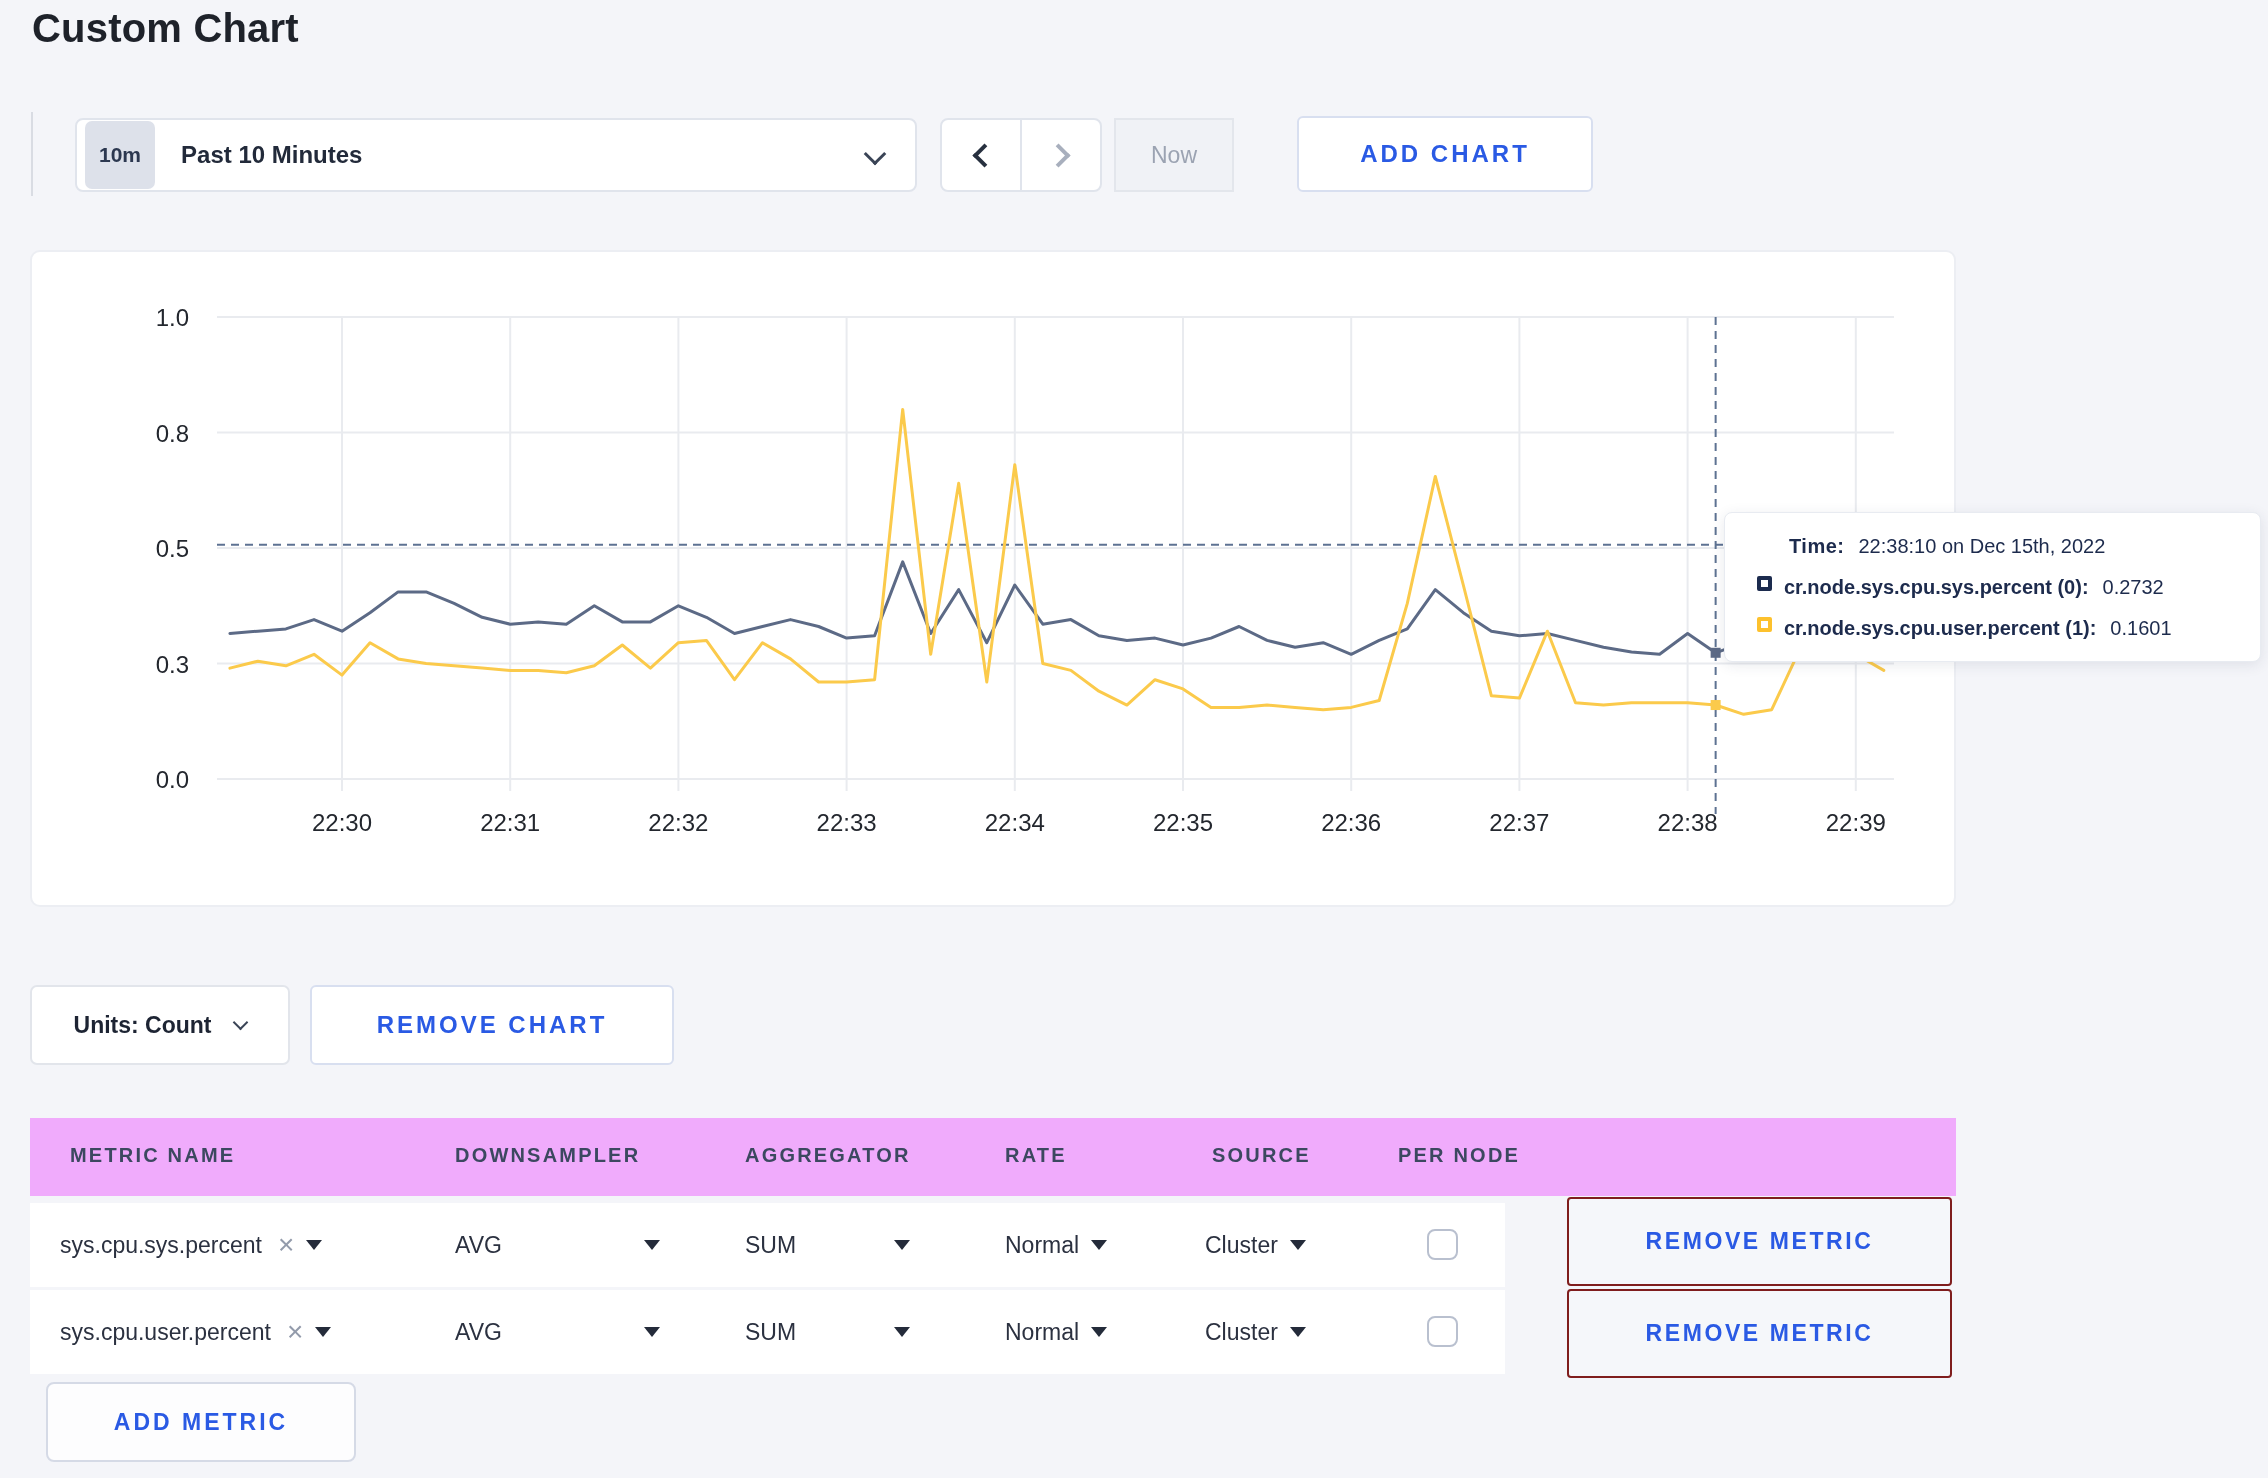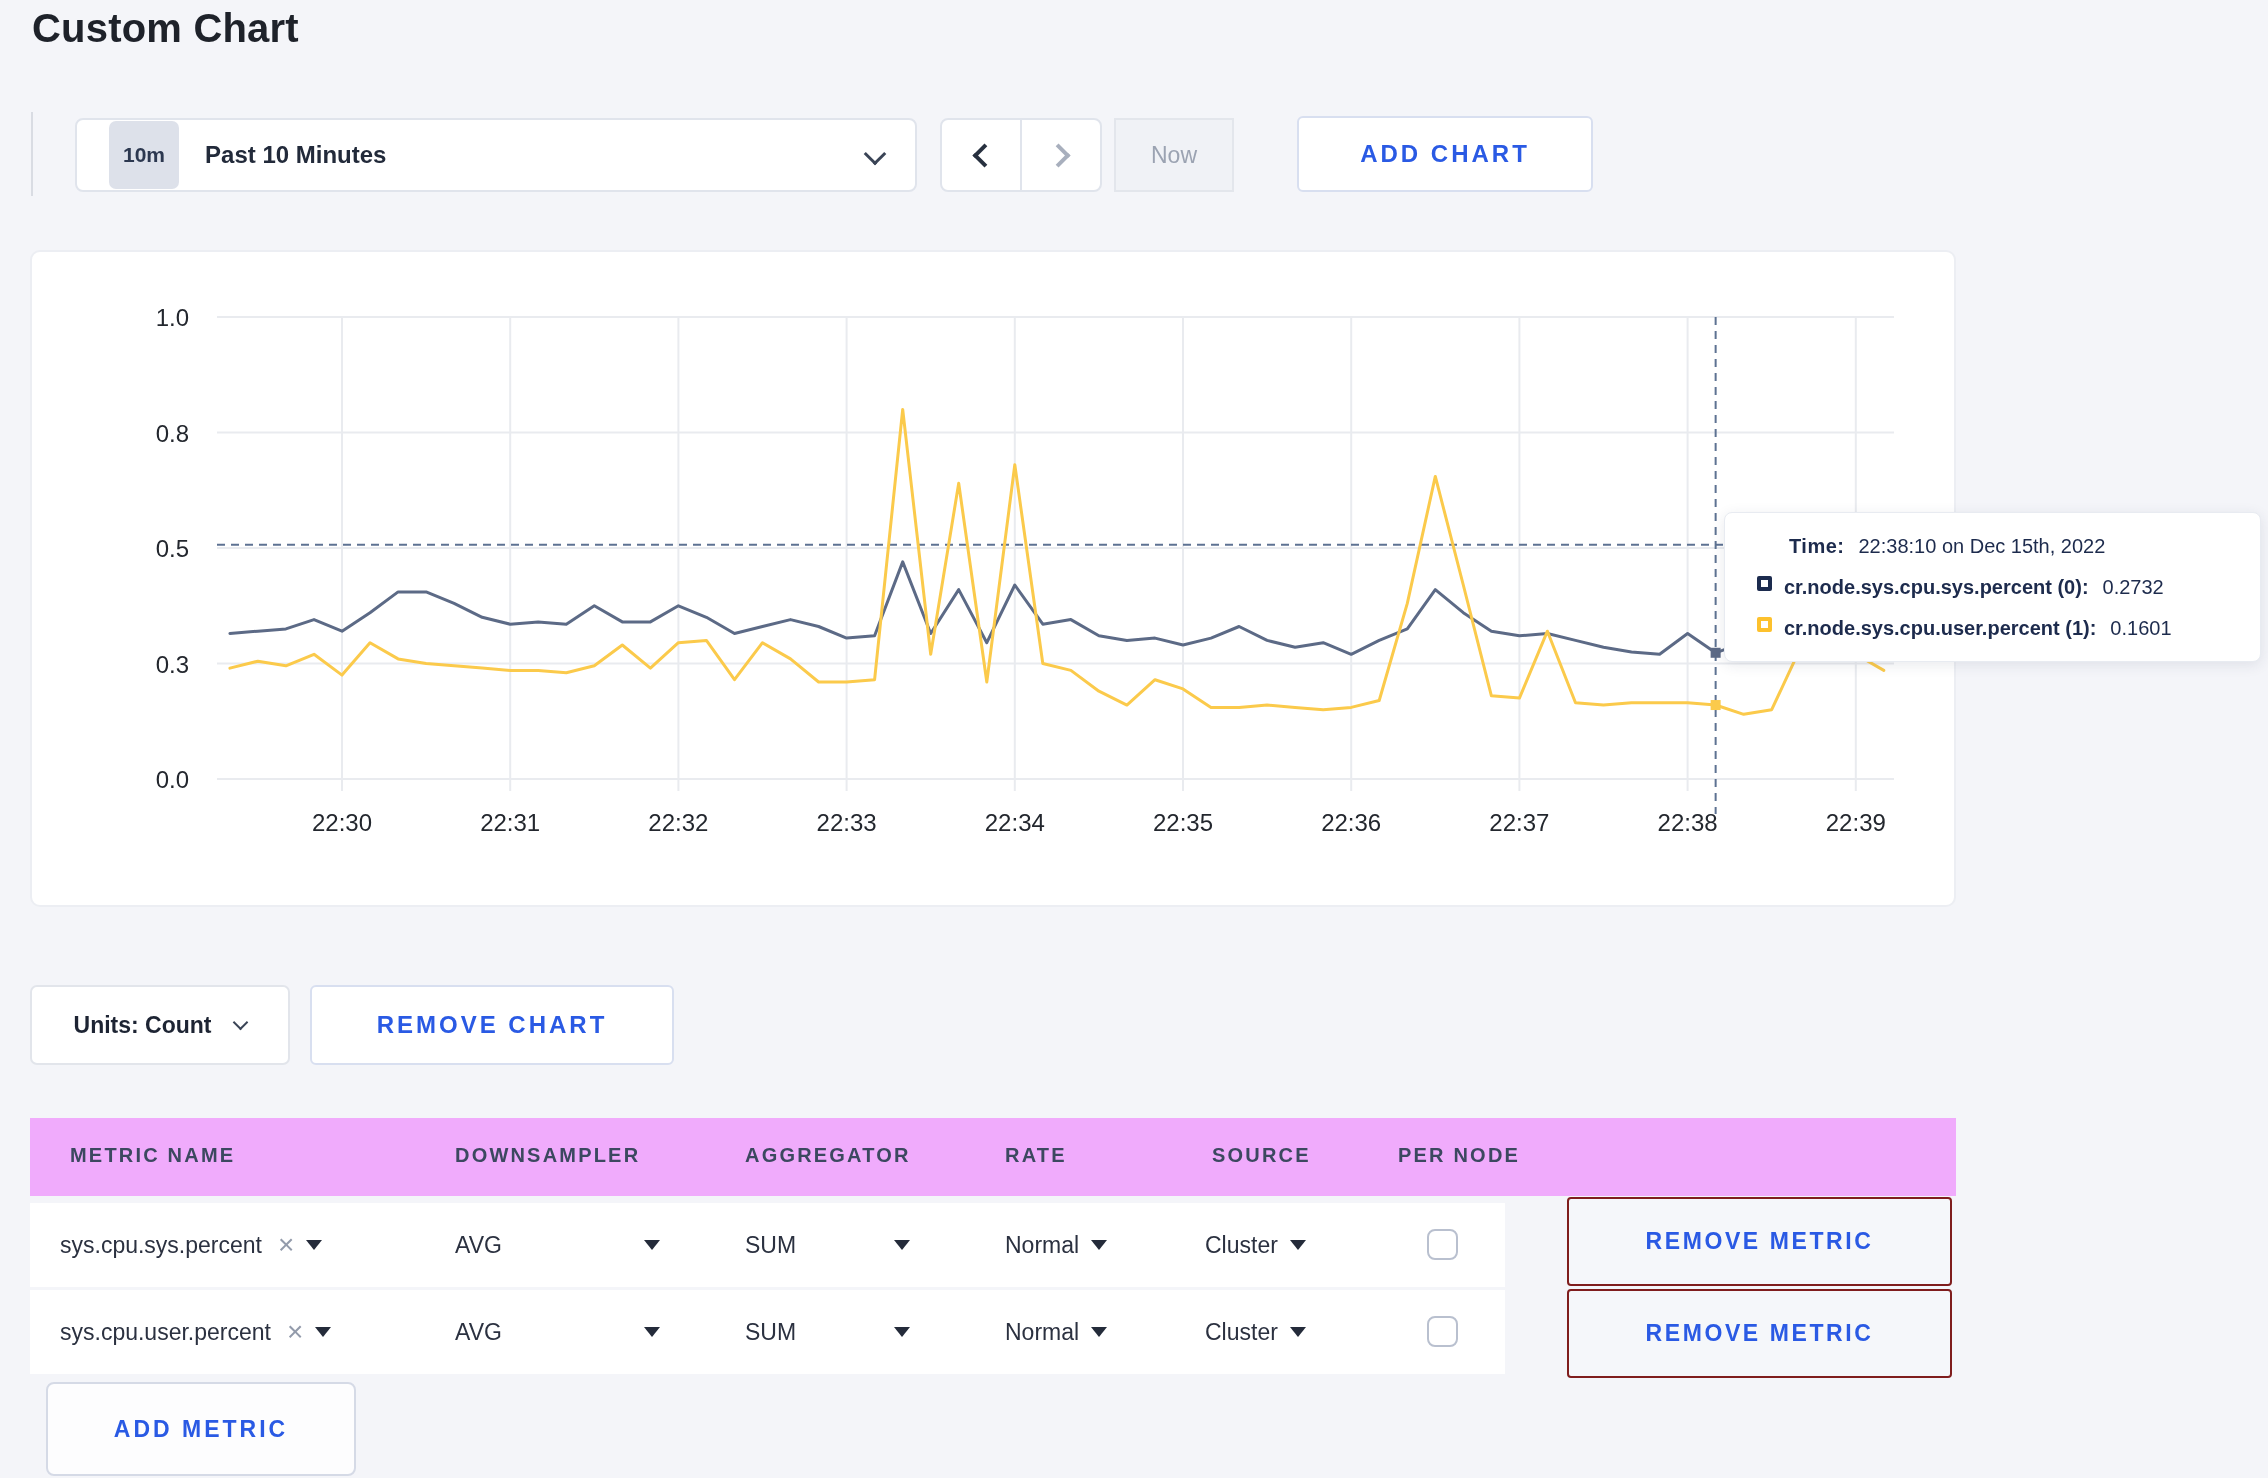--- a/index.html
+++ b/index.html
@@ -5,21 +5,21 @@
   * { margin:0; padding:0; box-sizing:border-box; }
   html,body { width:2268px; height:1478px; overflow:hidden; }
   body { font-family:"Liberation Sans", sans-serif; background:#f4f5f9; position:relative; }
   #app { position:absolute; inset:0; }
 
   .page-title { position:absolute; left:32px; top:6px; font-size:40px; font-weight:600; color:#1e222a; letter-spacing:0.2px; }
 
   
   .tb-divider { position:absolute; left:31px; top:112px; width:2px; height:84px; background:#d9dce3; }
   .time-dd { position:absolute; left:75px; top:118px; width:842px; height:74px; background:#fff; border:2px solid #e0e4ec; border-radius:8px; display:flex; align-items:center; cursor:pointer; }
-  .time-badge { margin-left:32px; background:#dde1ea; color:#2c3850; font-weight:bold; font-size:21px; padding:22px 14px; border-radius:7px; }
+  .time-badge { margin-left:8px; background:#dde1ea; color:#2c3850; font-weight:bold; font-size:21px; padding:22px 14px; border-radius:7px; }
   .time-label { margin-left:26px; font-size:24px; color:#222a3a; font-weight:600; }
   .chev { width:16px; height:16px; border-right:3px solid #3a4456; border-bottom:3px solid #3a4456; transform:rotate(45deg); }
   .time-dd .chev { position:absolute; right:32px; top:26px; }
 
   .arrow-group { position:absolute; left:940px; top:118px; width:162px; height:74px; display:flex; }
   .arrow-btn { width:81px; height:74px; background:#fff; border:2px solid #e0e4ec; display:flex; align-items:center; justify-content:center; cursor:pointer; }
   .arrow-btn.prev { border-radius:8px 0 0 8px; border-right-width:1px; }
   .arrow-btn.next { border-radius:0 8px 8px 0; border-left-width:1px; }
   .chevล { width:17px; height:17px; border-left:4px solid #27303f; border-bottom:4px solid #27303f; transform:rotate(45deg); margin-left:6px; }
   .chevร { width:17px; height:17px; border-right:4px solid #a8afbd; border-bottom:4px solid #a8afbd; transform:rotate(-45deg); margin-right:6px; }
@@ -48,21 +48,21 @@
 
   
   .tbl-head { position:absolute; left:30px; top:1118px; width:1926px; height:78px; background:#f0abfc; }
   .th { position:absolute; top:26px; font-size:20px; font-weight:bold; color:#3c4860; letter-spacing:2.2px; }
   .metric-row { position:absolute; left:30px; width:1475px; height:84px; background:#fff; }
   .cell { position:absolute; top:0; height:100%; display:flex; align-items:center; font-size:23px; color:#2b3140; }
   .caret { width:0; height:0; border-left:8px solid transparent; border-right:8px solid transparent; border-top:10px solid #242b3a; display:inline-block; }
   .x-icon { color:#939bab; font-size:28px; margin:0 12px 0 16px; cursor:pointer; }
   .checkbox { position:absolute; left:1397px; top:26px; width:31px; height:31px; background:#fff; border:2.5px solid #b9c0cf; border-radius:8px; cursor:pointer; }
   .remove-metric { position:absolute; left:1567px; width:385px; height:89px; font-size:23px; letter-spacing:2.6px; background:#f5f7fa; border:2px solid #7f1d1d; border-radius:4px; }
-  .add-metric { position:absolute; left:46px; top:1382px; width:310px; height:94px; font-size:23px; border-radius:8px; border-color:#d5dae6; background:#fdfdfe; }
+  .add-metric { position:absolute; left:46px; top:1382px; width:310px; height:80px; font-size:23px; border-radius:8px; border-color:#d5dae6; background:#fdfdfe; }
 </style>
 </head>
 <body>
 
 <div id="app">
   <h1 class="page-title">Custom Chart</h1>
 
   <div class="tb-divider"></div>
 
   <div class="time-dd">

